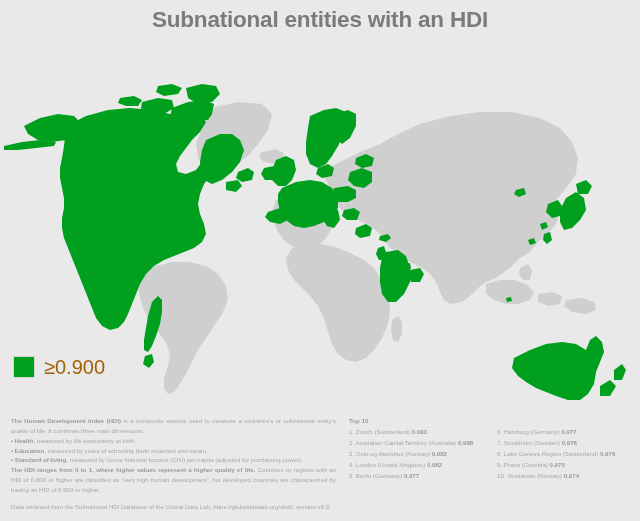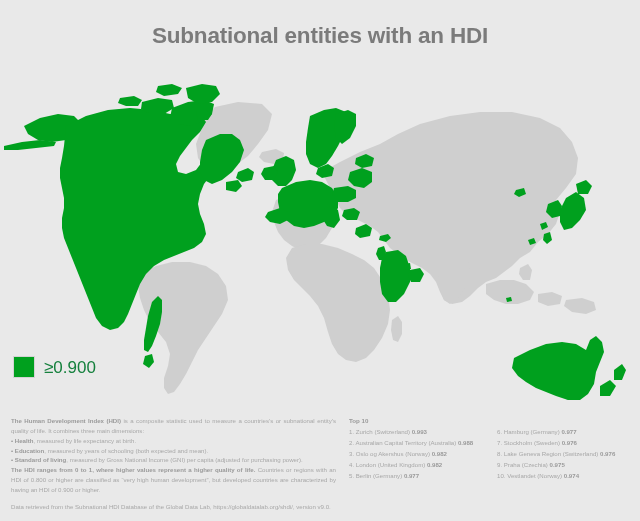--- a/index.html
+++ b/index.html
@@ -21,21 +21,21 @@
     background: #e9e9e9;
   }
 
   
   .header {
     position: absolute;
     top: 0;
     left: 0;
     width: 640px;
     text-align: center;
-    padding-top: 23px;
+    padding-top: 7px;
   }
   .title {
     font-size: 22.5px;
     font-weight: bold;
     color: #7b7b7b;
     letter-spacing: -0.2px;
     line-height: 1.15;
     margin: 0;
   }
   .subtitle {
@@ -70,22 +70,22 @@
     gap: 9px;
   }
   .legend-swatch {
     width: 22px;
     height: 22px;
     background: #00a01e;
     border: 1px solid #d3d3d3;
     box-sizing: border-box;
   }
   .legend-label {
-    font-size: 17px;
-    color: #15803d;
+    font-size: 20px;
+    color: #a16207;
     line-height: 1;
   }
 
   
   .footer {
     position: absolute;
     left: 0;
     top: 410px;
     width: 640px;
     height: 111px;

